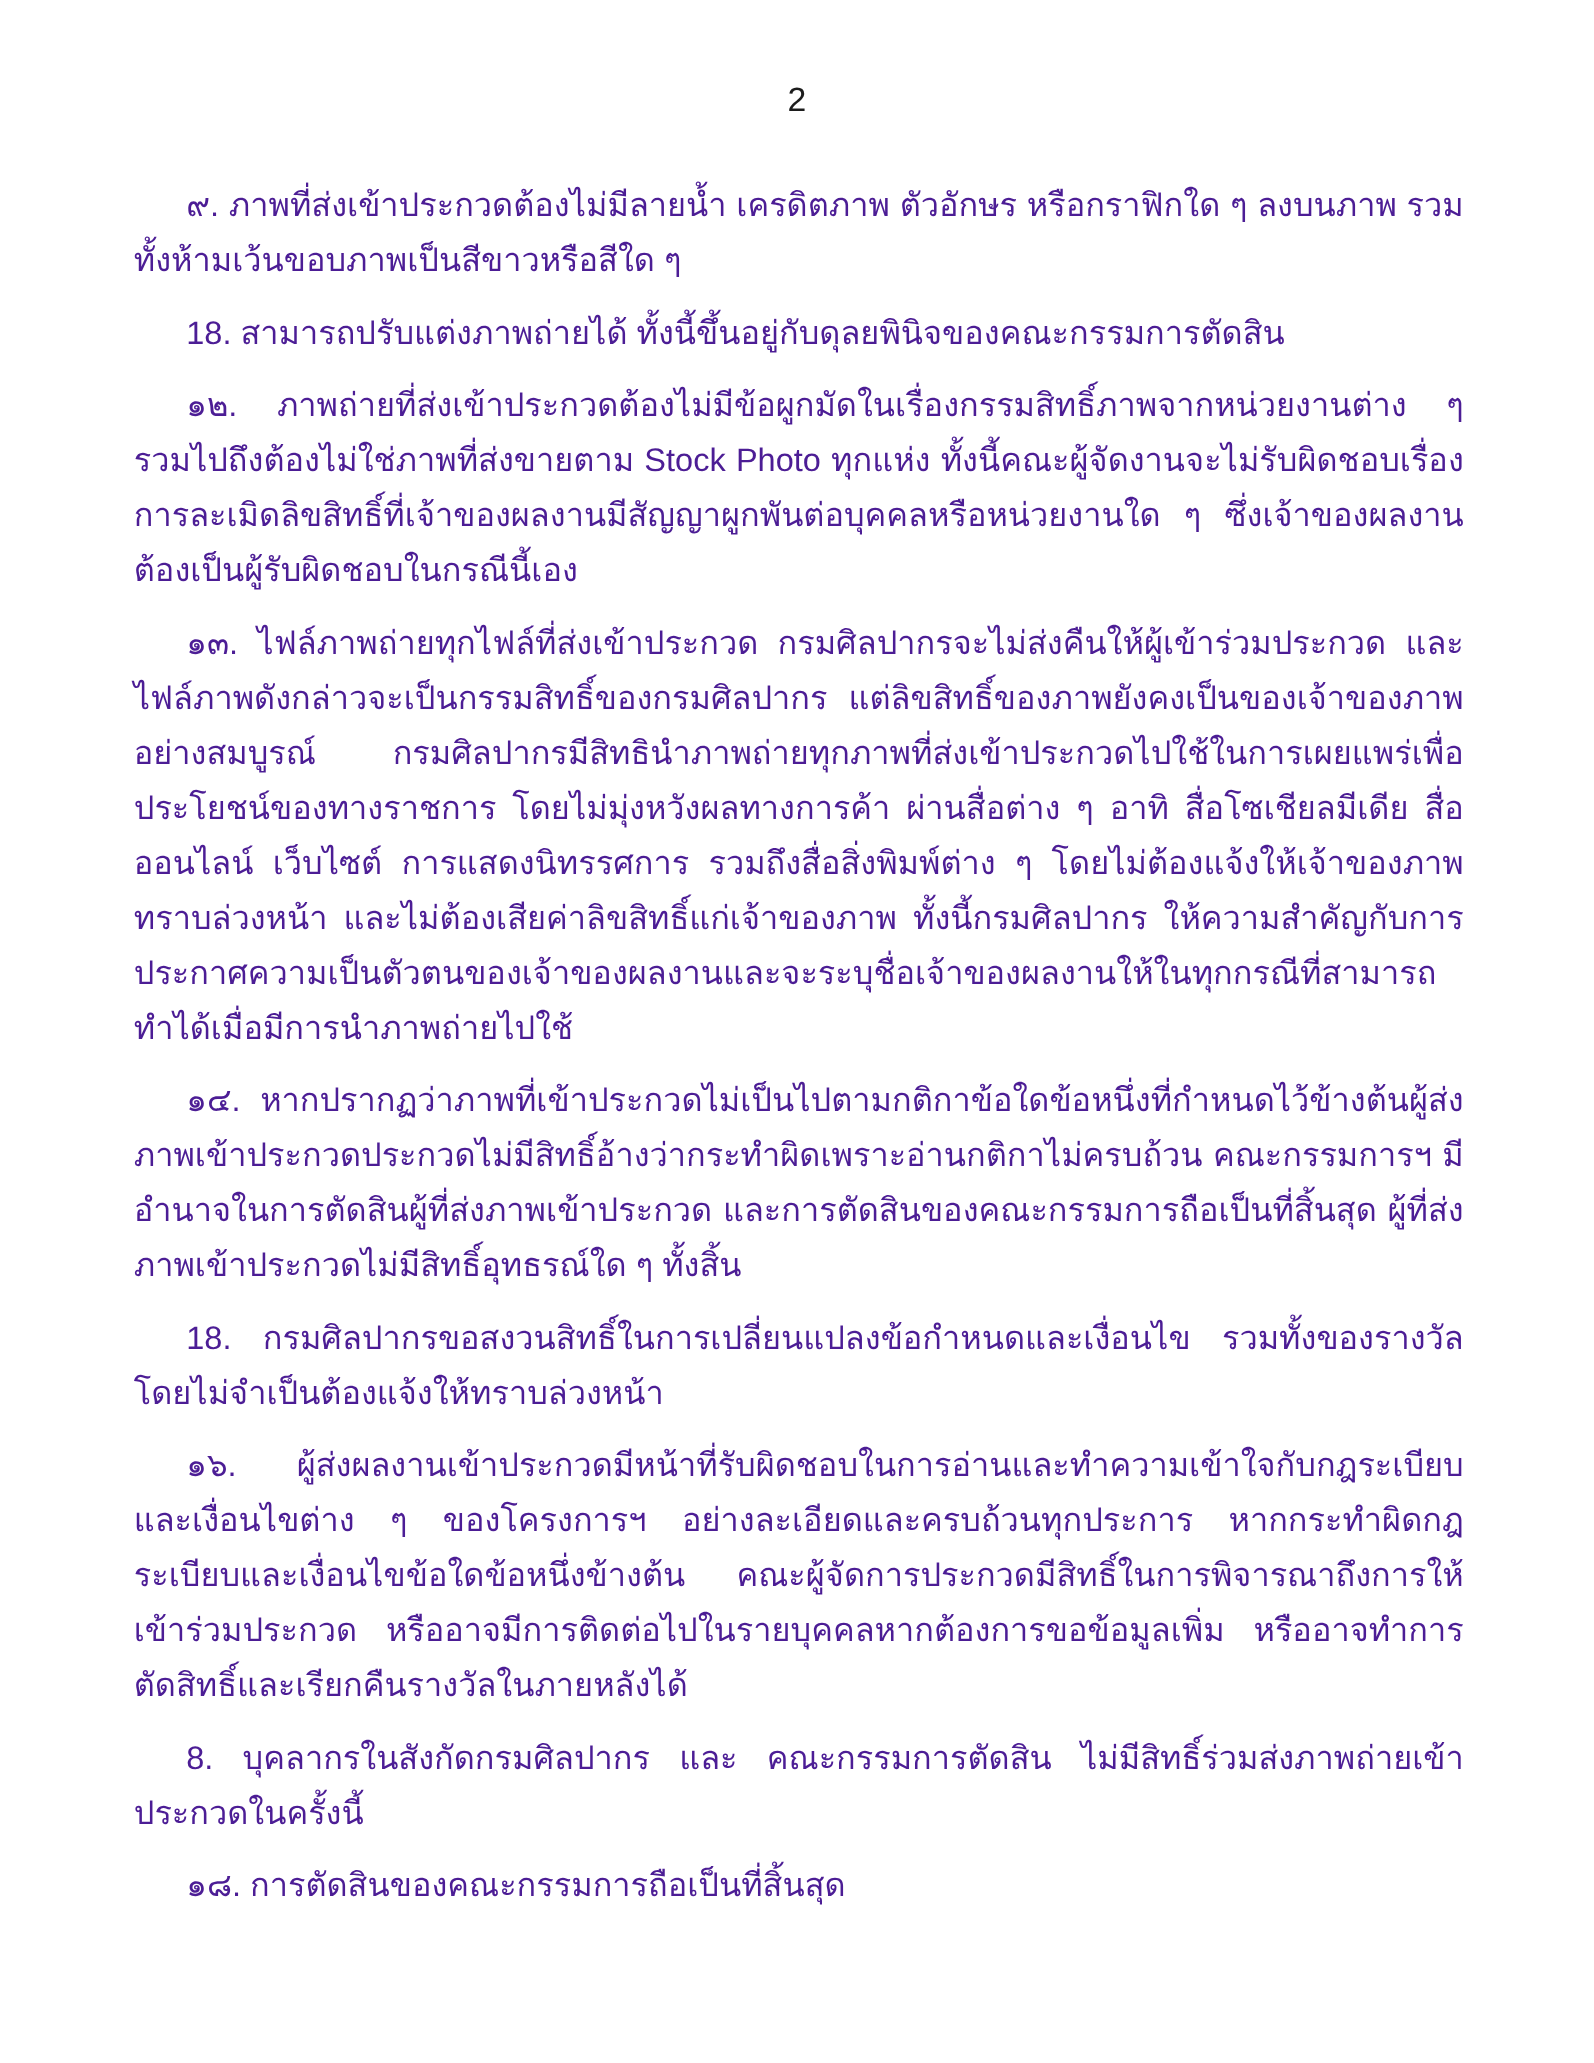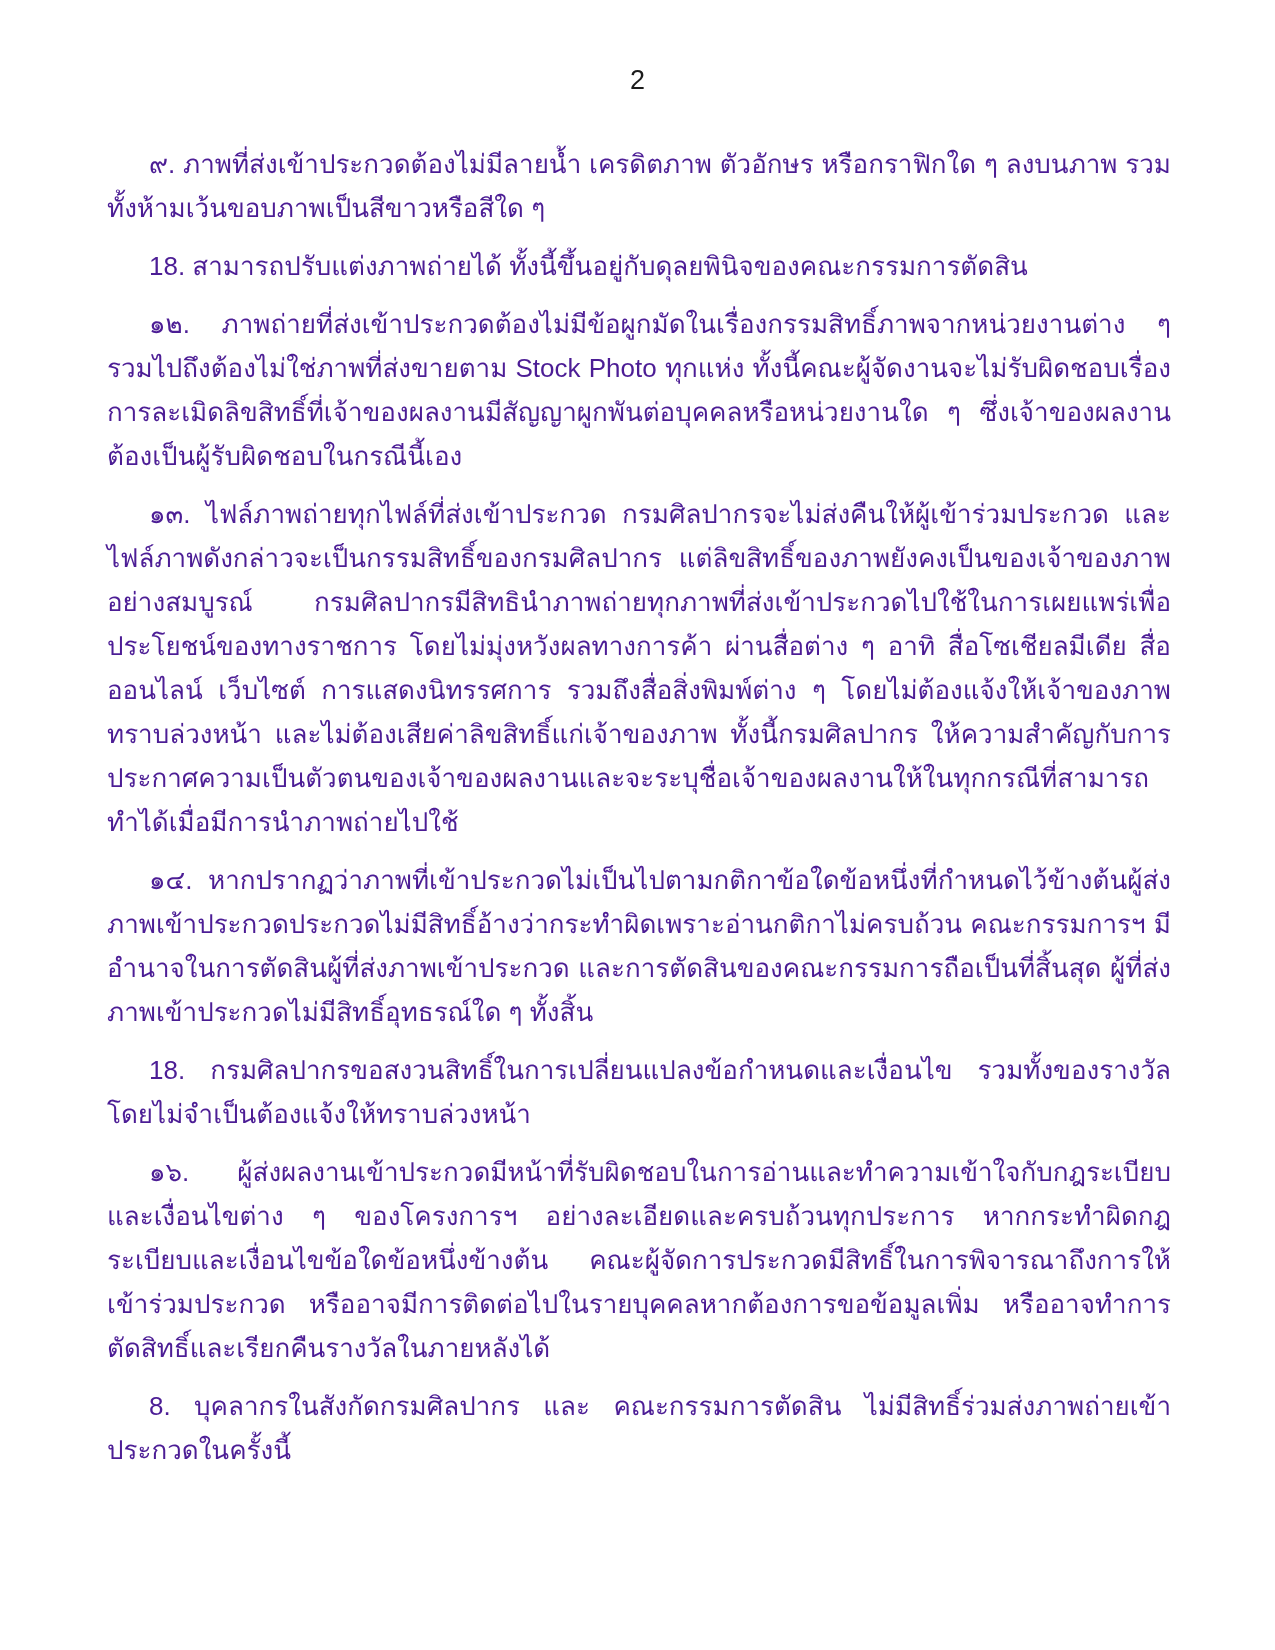--- a/index.html
+++ b/index.html
@@ -54,15 +54,16 @@
 
   <div class="content">
     <p class="paragraph">๙. ภาพที่ส่งเข้าประกวดต้องไม่มีลายน้ำ เครดิตภาพ ตัวอักษร หรือกราฟิกใด ๆ ลงบนภาพ รวมทั้งห้ามเว้นขอบภาพเป็นสีขาวหรือสีใด ๆ</p>
     <p class="paragraph">18. สามารถปรับแต่งภาพถ่ายได้ ทั้งนี้ขึ้นอยู่กับดุลยพินิจของคณะกรรมการตัดสิน</p>
     <p class="paragraph">๑๒. ภาพถ่ายที่ส่งเข้าประกวดต้องไม่มีข้อผูกมัดในเรื่องกรรมสิทธิ์ภาพจากหน่วยงานต่าง ๆ รวมไปถึงต้องไม่ใช่ภาพที่ส่งขายตาม Stock Photo ทุกแห่ง ทั้งนี้คณะผู้จัดงานจะไม่รับผิดชอบเรื่องการละเมิดลิขสิทธิ์ที่เจ้าของผลงานมีสัญญาผูกพันต่อบุคคลหรือหน่วยงานใด ๆ ซึ่งเจ้าของผลงานต้องเป็นผู้รับผิดชอบในกรณีนี้เอง</p>
     <p class="paragraph">๑๓. ไฟล์ภาพถ่ายทุกไฟล์ที่ส่งเข้าประกวด กรมศิลปากรจะไม่ส่งคืนให้ผู้เข้าร่วมประกวด และไฟล์ภาพดังกล่าวจะเป็นกรรมสิทธิ์ของกรมศิลปากร แต่ลิขสิทธิ์ของภาพยังคงเป็นของเจ้าของภาพอย่างสมบูรณ์ กรมศิลปากรมีสิทธินำภาพถ่ายทุกภาพที่ส่งเข้าประกวดไปใช้ในการเผยแพร่เพื่อประโยชน์ของทางราชการ โดยไม่มุ่งหวังผลทางการค้า ผ่านสื่อต่าง ๆ อาทิ สื่อโซเชียลมีเดีย สื่อออนไลน์ เว็บไซต์ การแสดงนิทรรศการ รวมถึงสื่อสิ่งพิมพ์ต่าง ๆ โดยไม่ต้องแจ้งให้เจ้าของภาพทราบล่วงหน้า และไม่ต้องเสียค่าลิขสิทธิ์แก่เจ้าของภาพ ทั้งนี้กรมศิลปากร ให้ความสำคัญกับการประกาศความเป็นตัวตนของเจ้าของผลงานและจะระบุชื่อเจ้าของผลงานให้ในทุกกรณีที่สามารถทำได้เมื่อมีการนำภาพถ่ายไปใช้</p>
     <p class="paragraph">๑๔. หากปรากฏว่าภาพที่เข้าประกวดไม่เป็นไปตามกติกาข้อใดข้อหนึ่งที่กำหนดไว้ข้างต้นผู้ส่งภาพเข้าประกวดประกวดไม่มีสิทธิ์อ้างว่ากระทำผิดเพราะอ่านกติกาไม่ครบถ้วน คณะกรรมการฯ มีอำนาจในการตัดสินผู้ที่ส่งภาพเข้าประกวด และการตัดสินของคณะกรรมการถือเป็นที่สิ้นสุด ผู้ที่ส่งภาพเข้าประกวดไม่มีสิทธิ์อุทธรณ์ใด ๆ ทั้งสิ้น</p>
     <p class="paragraph">18. กรมศิลปากรขอสงวนสิทธิ์ในการเปลี่ยนแปลงข้อกำหนดและเงื่อนไข รวมทั้งของรางวัลโดยไม่จำเป็นต้องแจ้งให้ทราบล่วงหน้า</p>
     <p class="paragraph">๑๖. ผู้ส่งผลงานเข้าประกวดมีหน้าที่รับผิดชอบในการอ่านและทำความเข้าใจกับกฎระเบียบและเงื่อนไขต่าง ๆ ของโครงการฯ อย่างละเอียดและครบถ้วนทุกประการ หากกระทำผิดกฎระเบียบและเงื่อนไขข้อใดข้อหนึ่งข้างต้น คณะผู้จัดการประกวดมีสิทธิ์ในการพิจารณาถึงการให้เข้าร่วมประกวด หรืออาจมีการติดต่อไปในรายบุคคลหากต้องการขอข้อมูลเพิ่ม หรืออาจทำการตัดสิทธิ์และเรียกคืนรางวัลในภายหลังได้</p>
     <p class="paragraph">8. บุคลากรในสังกัดกรมศิลปากร และ คณะกรรมการตัดสิน ไม่มีสิทธิ์ร่วมส่งภาพถ่ายเข้าประกวดในครั้งนี้</p>
+    <p class="paragraph">๑๘. การตัดสินของคณะกรรมการถือเป็นที่สิ้นสุด</p>
   </div>
 
 </div>
 
 </body></html>

